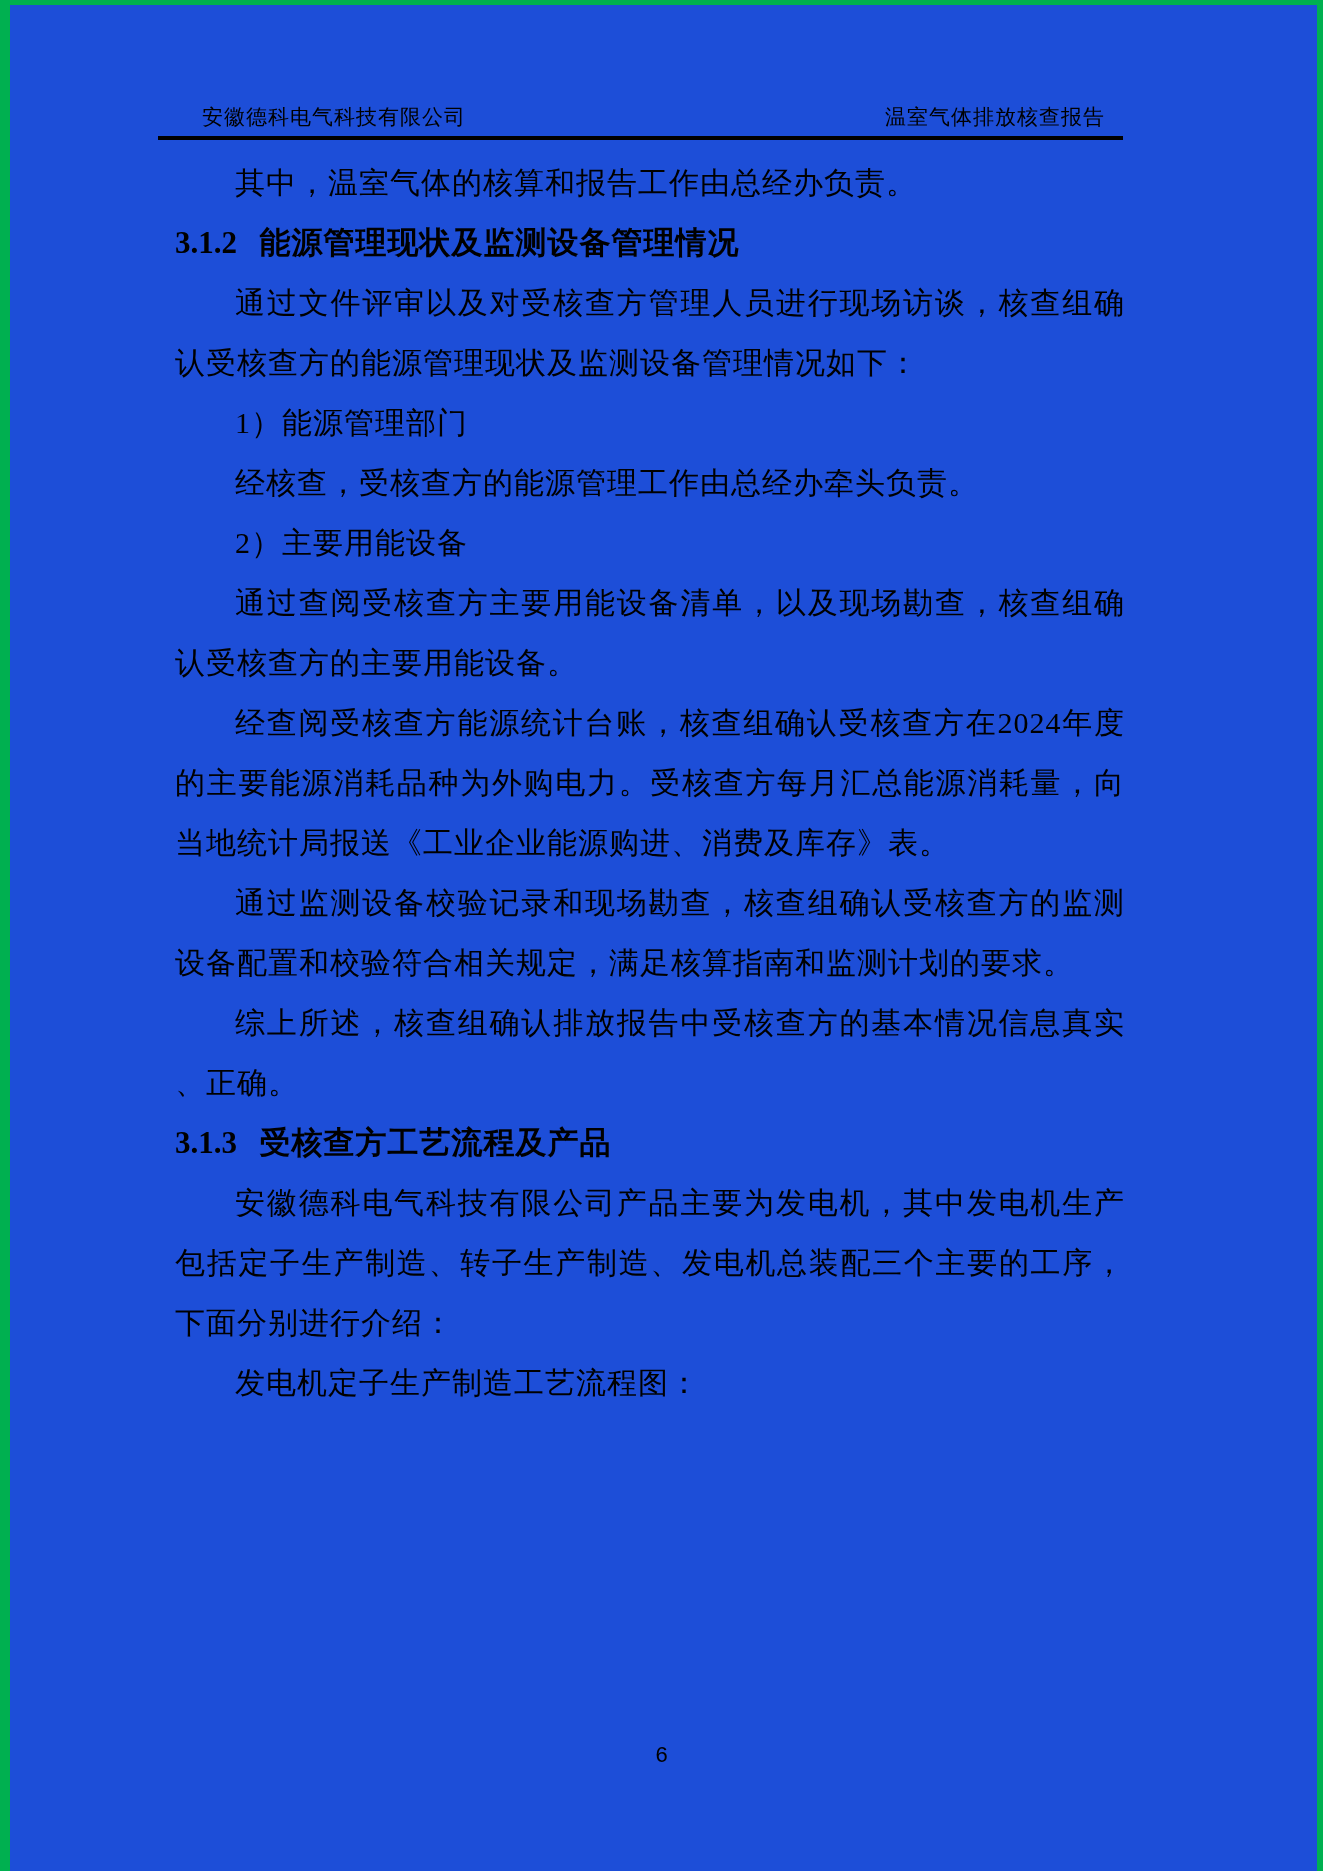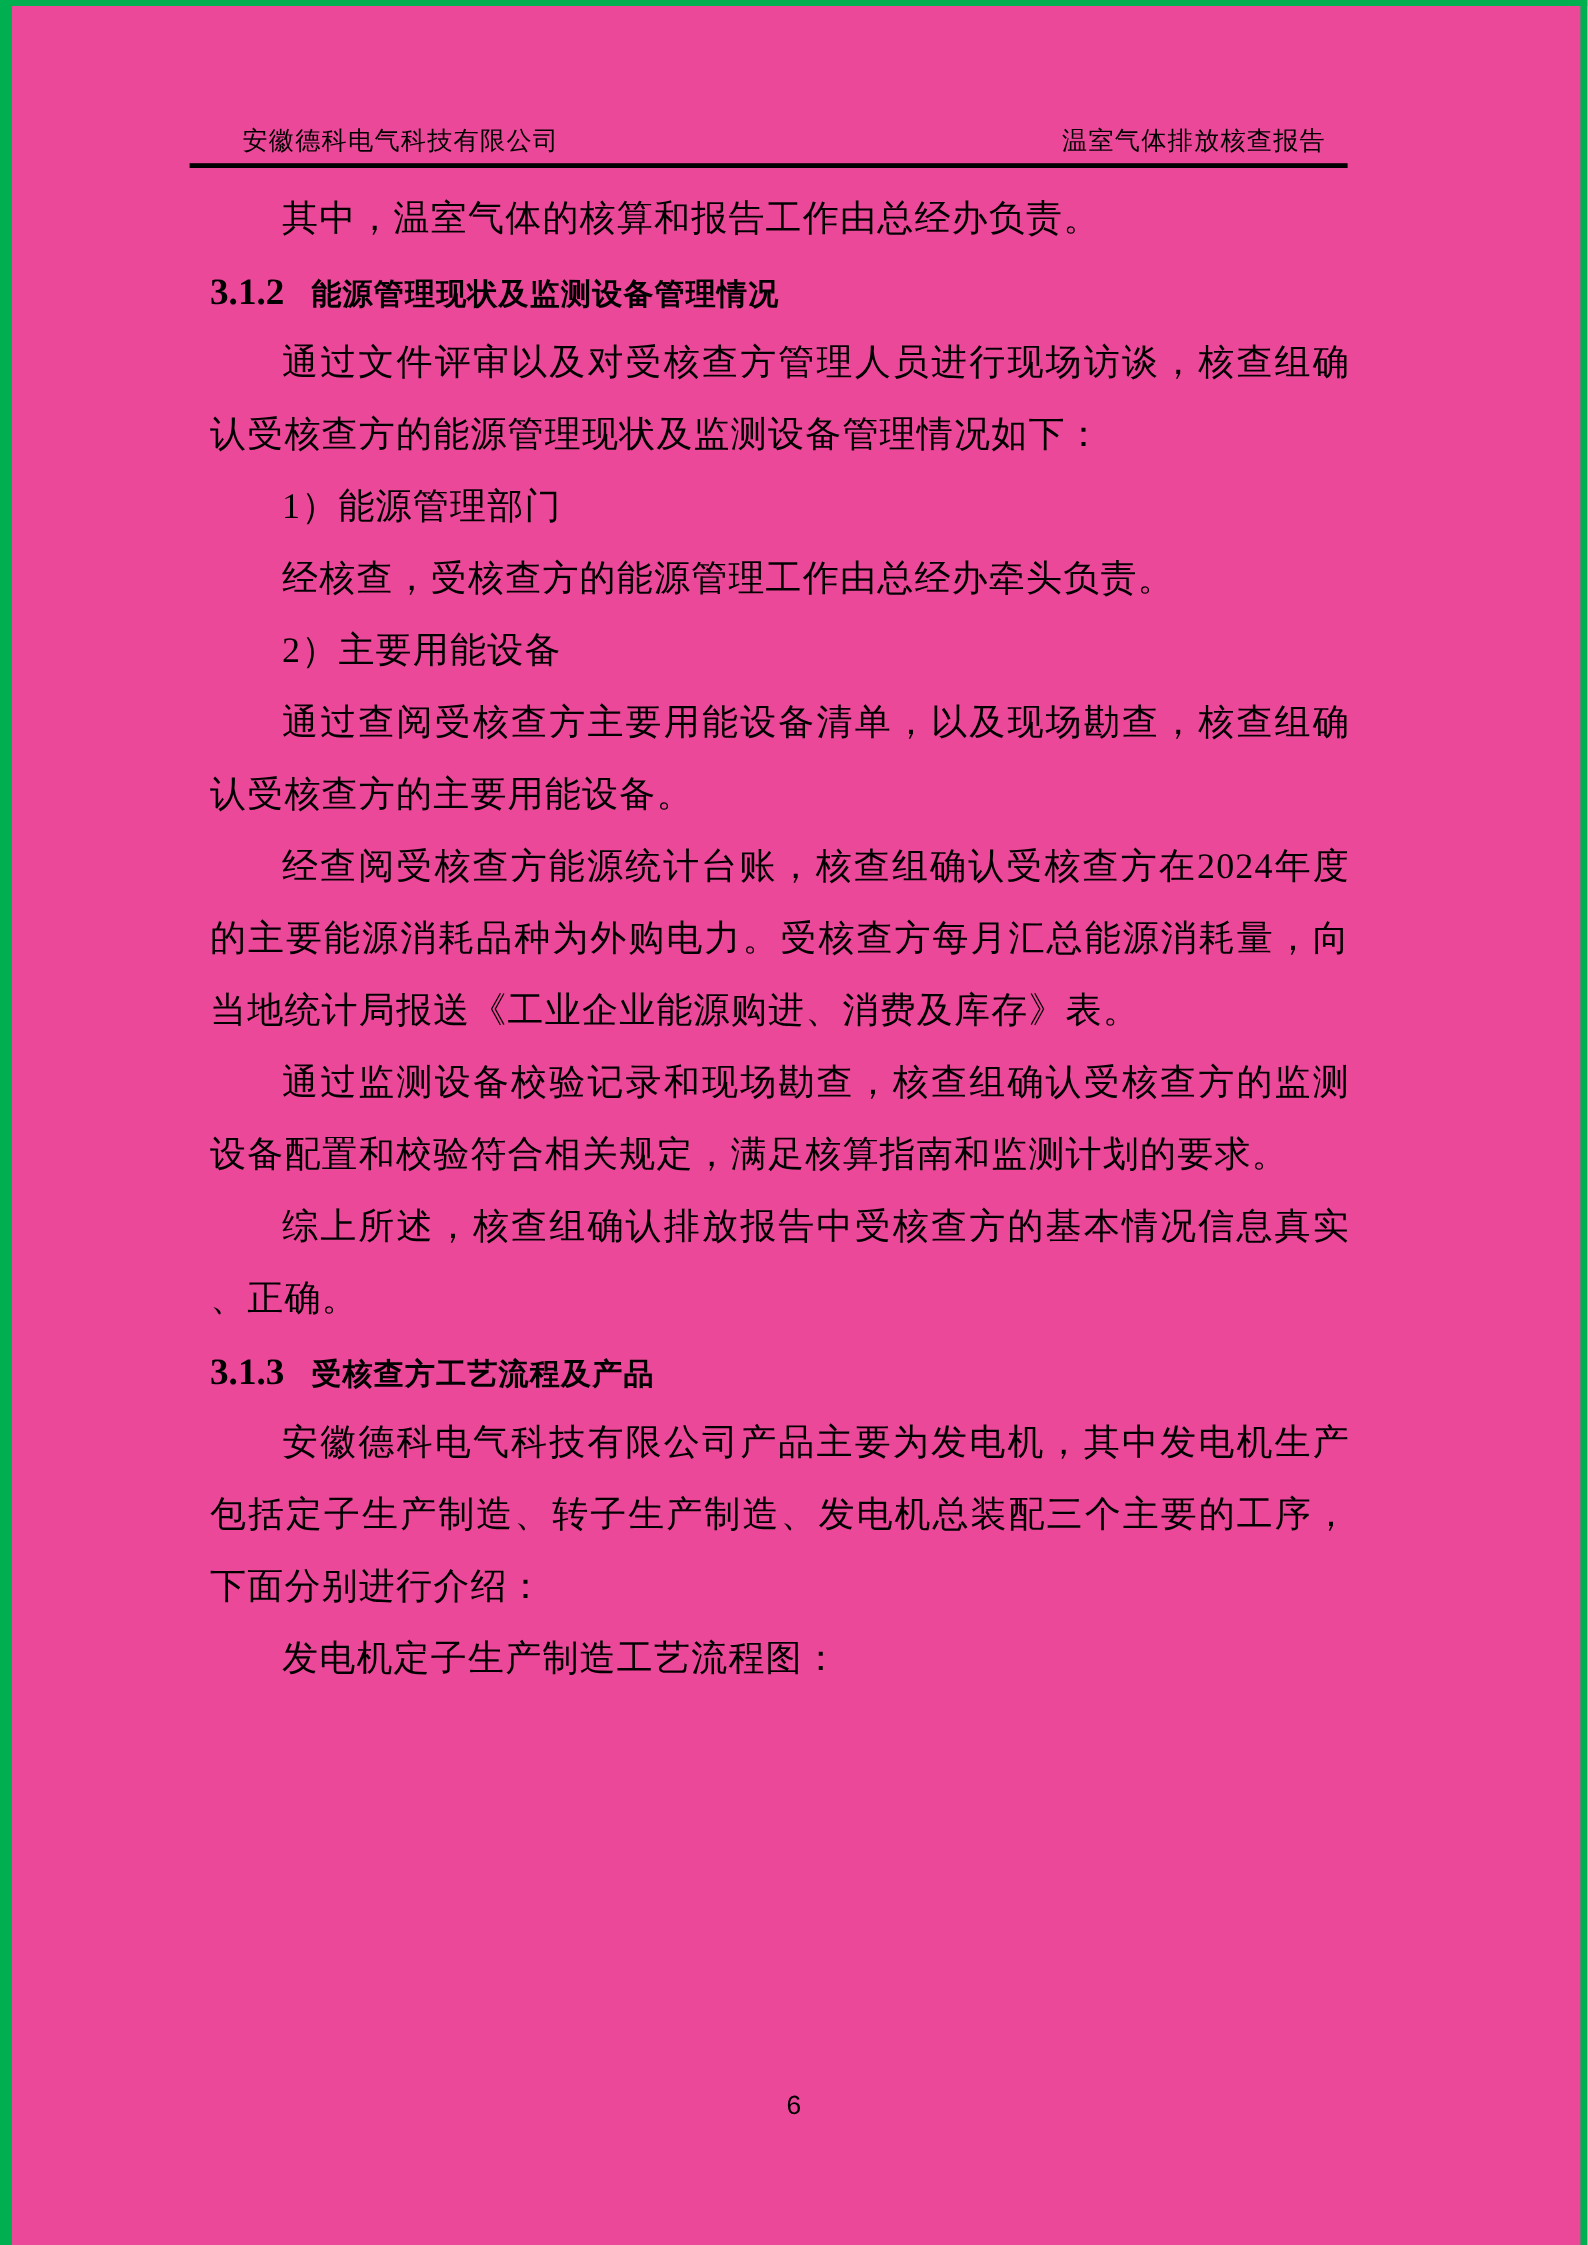--- a/index.html
+++ b/index.html
@@ -1,20 +1,20 @@
 <!DOCTYPE html>
 <html><head>
 <meta charset="utf-8">
 <style>
   html, body { margin: 0; padding: 0; background: #ffffff; }
   .page {
     position: relative;
     width: 1323px;
     height: 1871px;
-    background: #ec4899;
+    background: #1d4ed8;
     overflow: hidden;
     font-family: "Liberation Serif", serif;
     color: #000000;
   }
   
   .edge { position: absolute; background: var(--accent-green, #00B050); }
   .edge-left  { left: 0; top: 0; width: 10px; height: 1871px; }
   .edge-right { right: 0; top: 0; width: 6px; height: 1871px; }
   .edge-top   { left: 0; top: 0; width: 1323px; height: 5px; }
 
@@ -53,21 +53,21 @@
     letter-spacing: 1px;
     white-space: normal;
   }
   .p-first-last { text-indent: 2em; text-align: left; white-space: nowrap; }
   .p-first-just { text-indent: 2em; text-align: justify; text-align-last: justify; }
   .p-cont-just  { text-indent: 0;   text-align: justify; text-align-last: justify; }
   .p-cont-last  { text-indent: 0;   text-align: left; white-space: nowrap; }
 
   .heading { font-weight: bold; text-align: left; white-space: nowrap; }
   .h-num   { font-family: "Liberation Serif", serif; font-size: 31px; letter-spacing: 0; }
-  .h-title { font-family: Liberation Sans, sans-serif; font-size: 25px; margin-left: 14px; letter-spacing: 1px; }
+  .h-title { font-family: Liberation Sans, sans-serif; font-size: 31px; margin-left: 14px; letter-spacing: 1px; }
 
   
   .page-num {
     position: absolute;
     left: 0; top: 1742px;
     width: 1323px;
     text-align: center;
     font-family: "Liberation Sans", sans-serif;
     font-size: 22px;
   }

